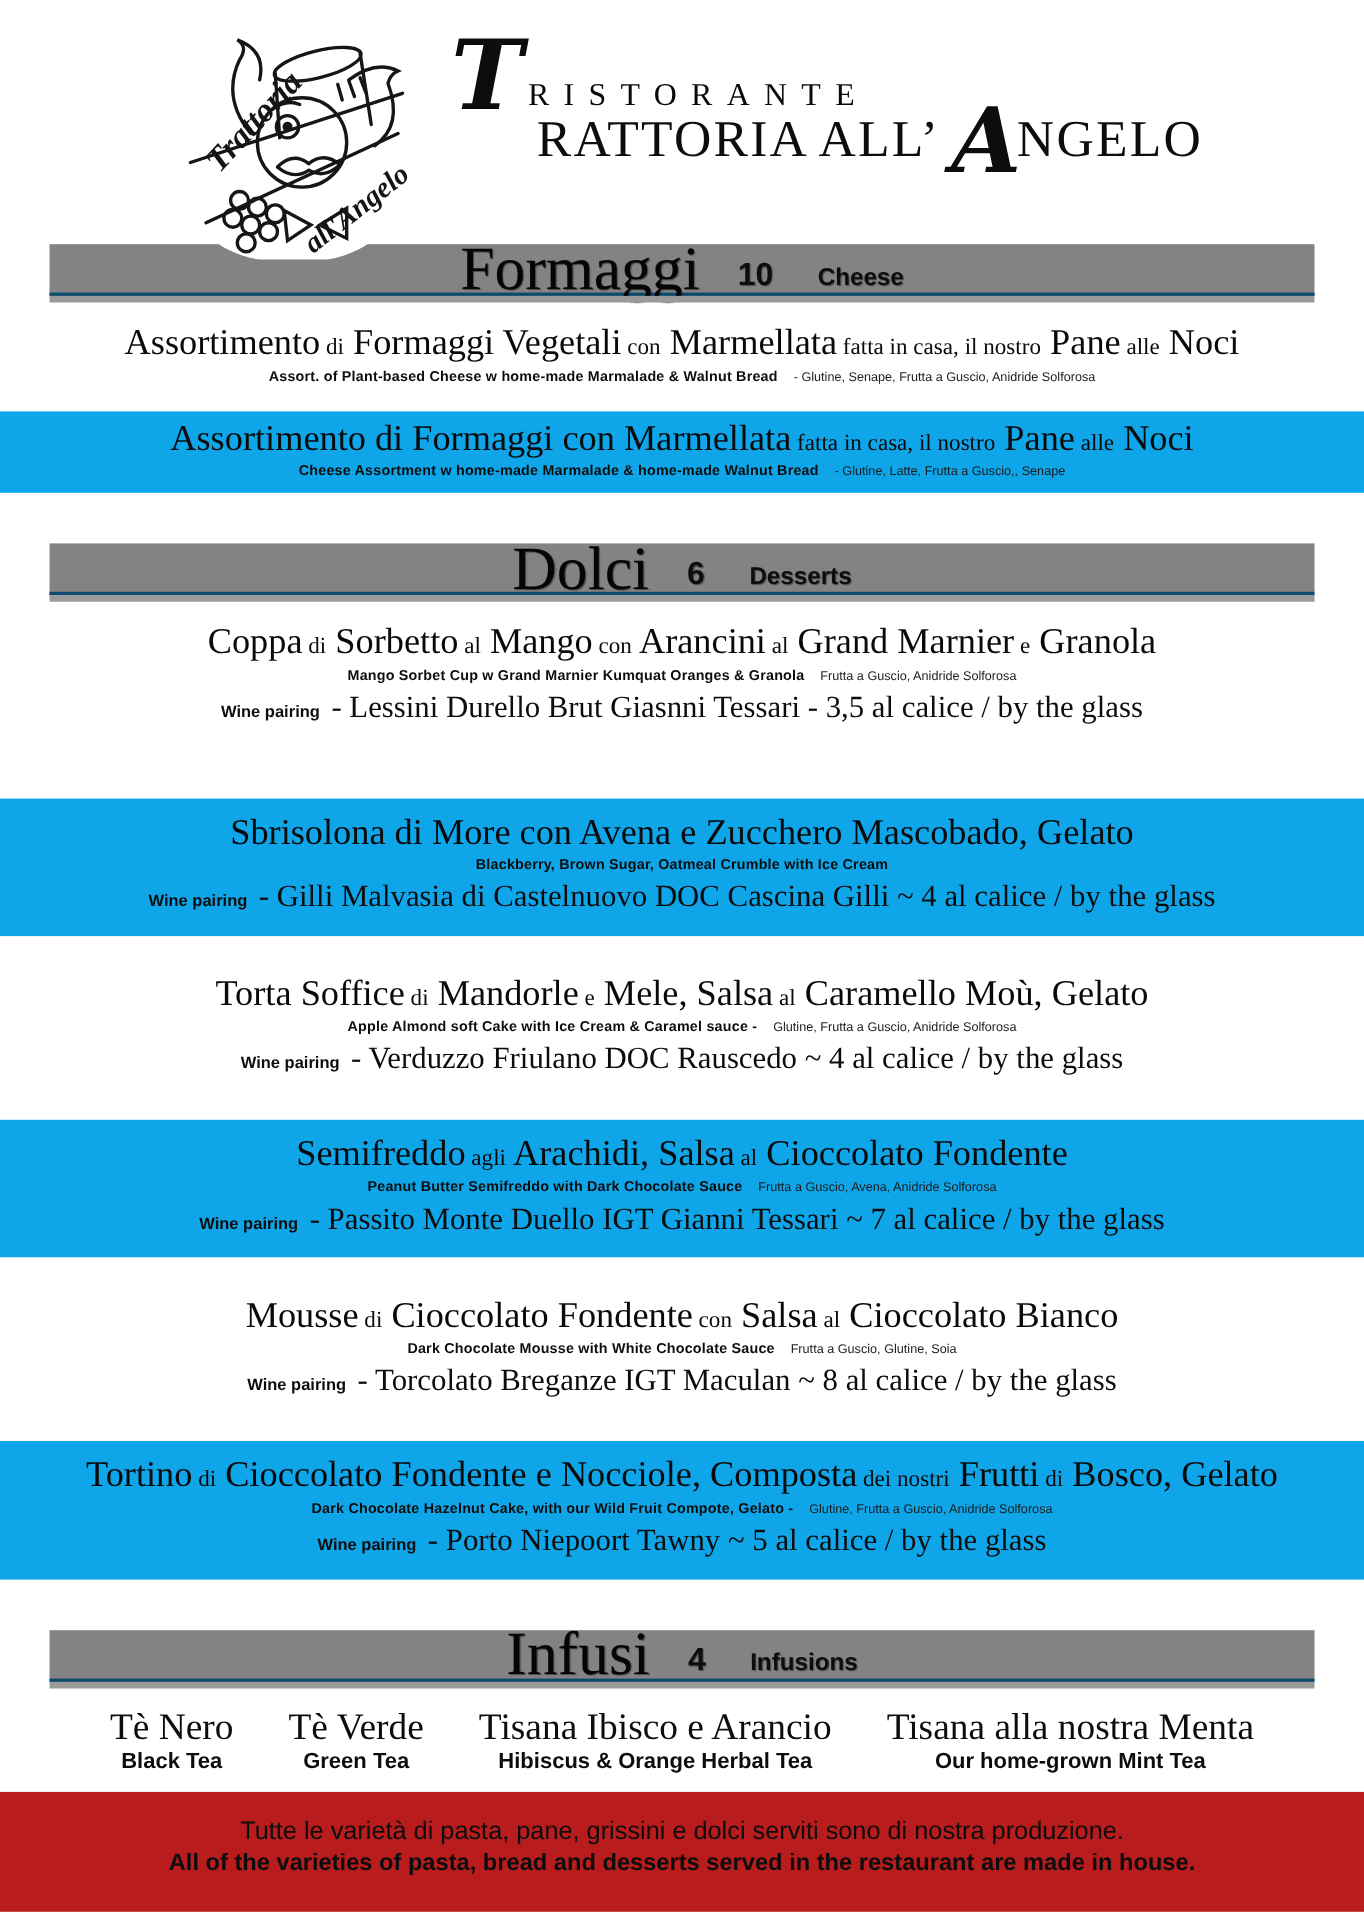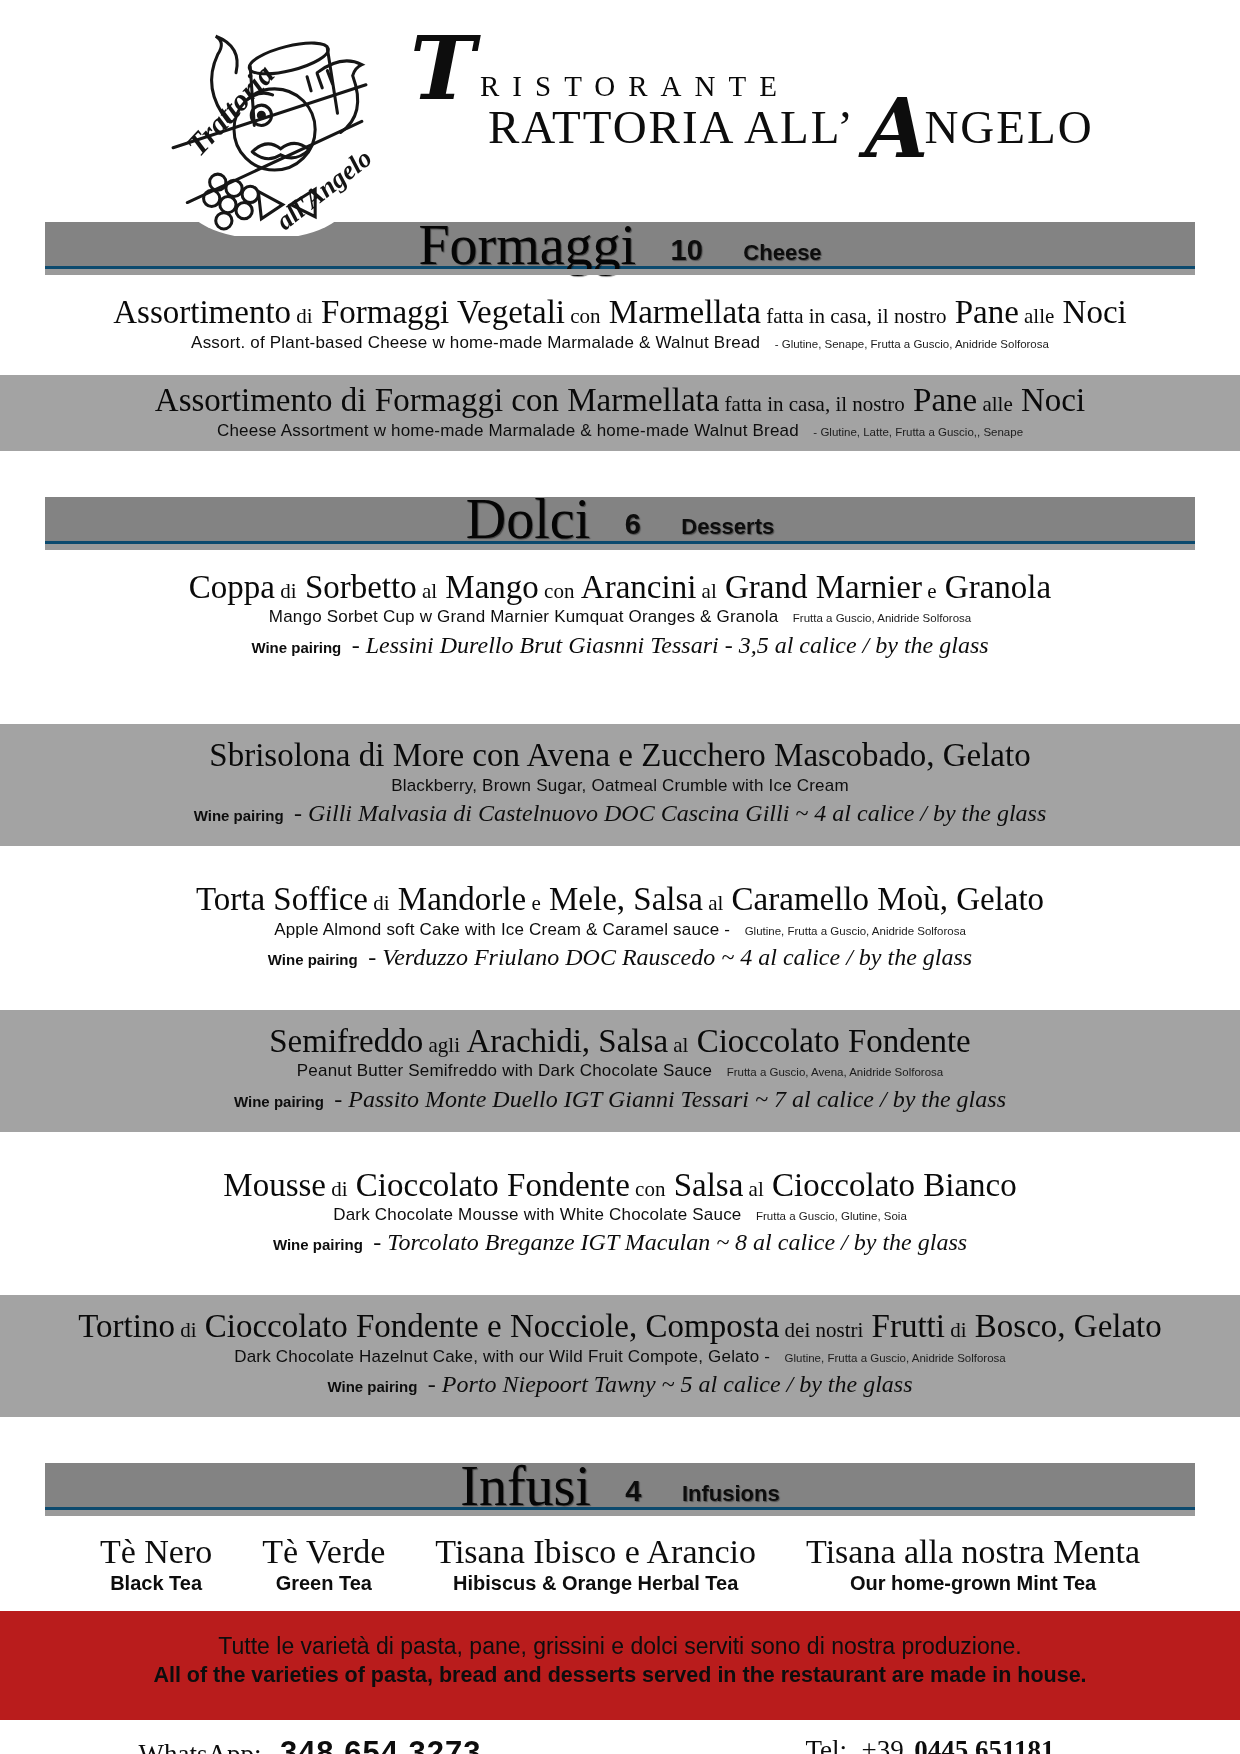--- a/index.html
+++ b/index.html
@@ -33,30 +33,30 @@
   .bar::after{content:"";position:absolute;left:0;right:0;bottom:-9px;height:6px;background:#9a9a9a;}
   .bar-inner{position:absolute;left:0;right:0;bottom:-4px;text-align:center;white-space:nowrap;}
   .bar-it{
     font-family:"Liberation Serif",serif;font-size:56px;line-height:.9;color:#050505;
     text-shadow:1px 1px 1px rgba(0,0,0,.45);
   }
   .bar-price{font-weight:bold;font-size:29px;margin-left:30px;text-shadow:1px 1px 1px rgba(0,0,0,.4);vertical-align:4px;}
   .bar-en{font-weight:bold;font-size:22px;margin-left:36px;text-shadow:1px 1px 1px rgba(0,0,0,.4);vertical-align:4px;}
   
   .item{text-align:center;padding:8px 0 10px;white-space:nowrap;}
-  .item.band{background:#a3a3a3;}
+  .item.band{background:#0ea5e9;}
   .title{font-family:"Liberation Serif",serif;line-height:1.05;color:#0a0a0a;}
   .seg-lg{font-size:33px;}
   .seg-sm{font-size:21px;}
   .en-line{margin-top:2px;line-height:1.25;}
-  .en{font-weight:normal;font-size:17px;letter-spacing:.2px;}
+  .en{font-weight:bold;font-size:13px;letter-spacing:.2px;}
   .allergens{font-size:11.5px;margin-left:10px;color:#1c1c1c;}
   .wine{margin-top:3px;line-height:1.2;}
   .wine-label{font-weight:bold;font-size:15px;}
-  .wine-text{font-family:"Liberation Serif",serif;font-style:italic;font-size:24px;margin-left:6px;}
+  .wine-text{font-family:"Liberation Serif",serif;font-size:28px;margin-left:6px;}
   
   .sp-12{height:12px;} .sp-18{height:18px;} .sp-28{height:28px;} .sp-46{height:46px;} .sp-55{height:55px;}
   .item.tall{padding:14px 16px 18px;}
   
   .teas{display:flex;justify-content:center;gap:50px;margin-top:24px;text-align:center;}
   .tea .tea-it{font-family:"Liberation Serif",serif;font-size:34px;line-height:1.05;}
   .tea .tea-en{font-weight:bold;font-size:20px;margin-top:2px;}
   
   .note{background:#b91c1c;text-align:center;margin-top:16px;padding:20px 0 30px;}
   .note-it{font-size:23px;line-height:1.35;}

